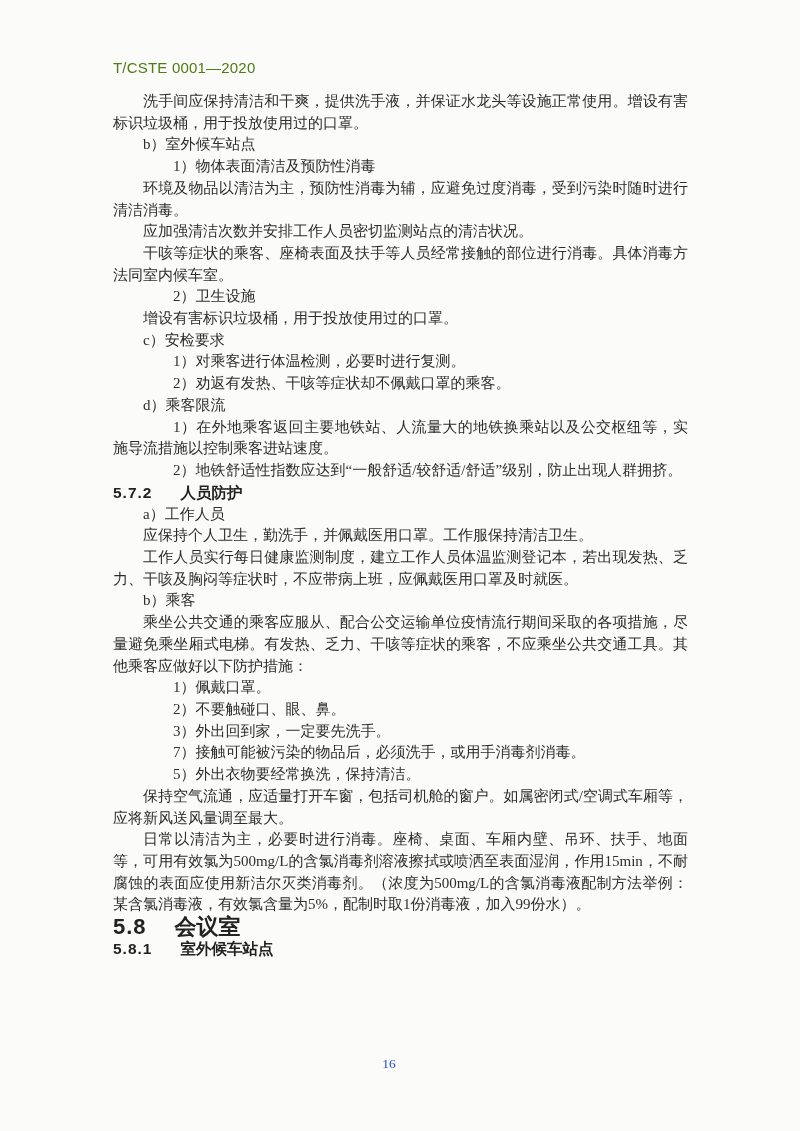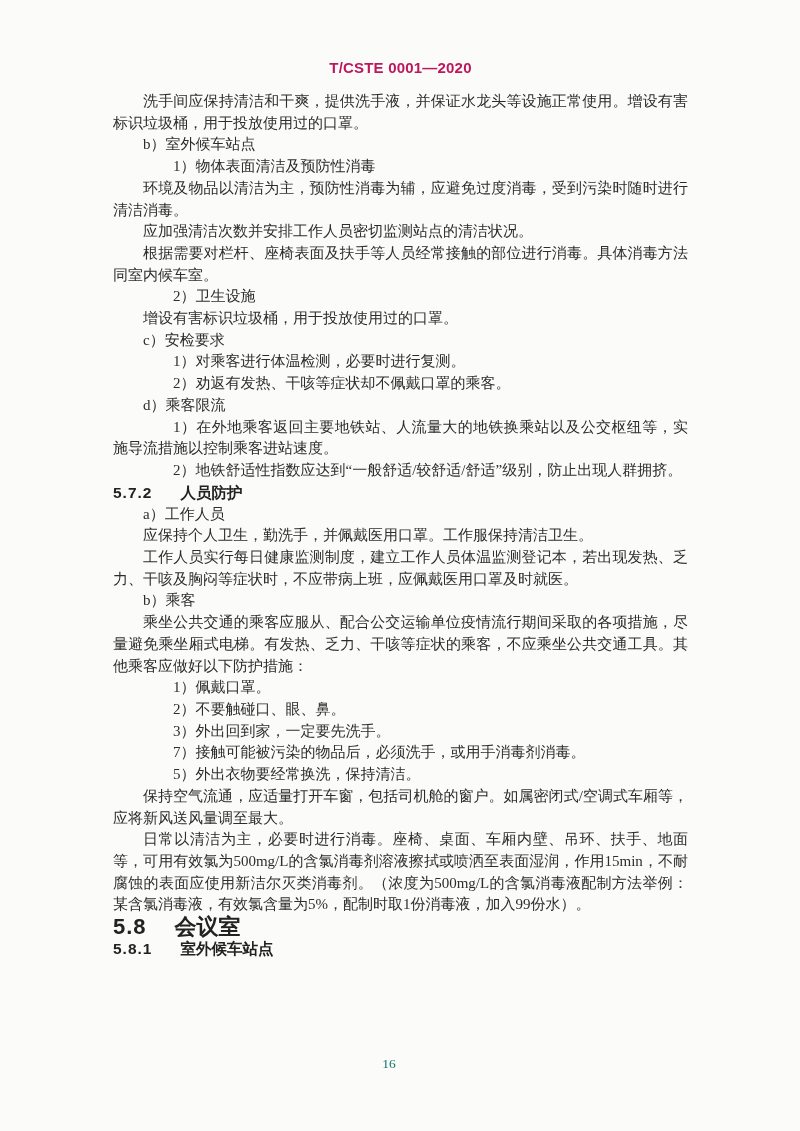--- a/index.html
+++ b/index.html
@@ -11,25 +11,25 @@
   .page {
     position: relative;
     width: 800px; height: 1131px;
     background: #fbfbfa;
     overflow: hidden;
     color: #2b2b2b;
   }
   .header {
     position: absolute;
     top: 59px; left: 113px; right: 112px;
-    text-align: center;
+    text-align: left;
     font-family: "Liberation Sans", "DejaVu Sans", sans-serif;
-    font-weight: 700;
+    font-weight: 400;
     font-size: 15px;
-    color: #be185d;
+    color: #4d7c0f;
     letter-spacing: 0.2px;
   }
   .content {
     position: absolute;
     top: 91px; left: 113px;
     width: 575px;
     font-size: 15px;
     line-height: 21.7px;
     text-align: justify;
     color: #2d2d2d;
@@ -51,40 +51,40 @@
     font-family: "Liberation Sans", "DejaVu Sans", sans-serif;
     margin-right: 28px;
     letter-spacing: 1px;
   }
   .footer {
     position: absolute;
     top: 1056px; left: 0;
     width: 778px;
     text-align: center;
     font-size: 13.5px;
-    color: #0f766e;
+    color: #1d4ed8;
     font-family: "Liberation Serif", "DejaVu Serif", serif;
   }
 </style>
 </head>
 <body>
 
 <div class="page">
 
   <div class="header">
     <span>T/CSTE 0001—2020</span>
   </div>
 
   <div class="content">
     <p class="p">洗手间应保持清洁和干爽，提供洗手液，并保证水龙头等设施正常使用。增设有害标识垃圾桶，用于投放使用过的口罩。</p>
     <p class="lb">b）室外候车站点</p>
     <p class="ln">1）物体表面清洁及预防性消毒</p>
     <p class="p">环境及物品以清洁为主，预防性消毒为辅，应避免过度消毒，受到污染时随时进行清洁消毒。</p>
     <p class="p">应加强清洁次数并安排工作人员密切监测站点的清洁状况。</p>
-    <p class="p">根据需要对栏杆、座椅表面及扶手等人员经常接触的部位进行消毒。具体消毒方法同室内候车室。</p>
+    <p class="p">干咳等症状的乘客、座椅表面及扶手等人员经常接触的部位进行消毒。具体消毒方法同室内候车室。</p>
     <p class="ln">2）卫生设施</p>
     <p class="p">增设有害标识垃圾桶，用于投放使用过的口罩。</p>
     <p class="lb">c）安检要求</p>
     <p class="ln">1）对乘客进行体温检测，必要时进行复测。</p>
     <p class="ln">2）劝返有发热、干咳等症状却不佩戴口罩的乘客。</p>
     <p class="lb">d）乘客限流</p>
     <p class="ln">1）在外地乘客返回主要地铁站、人流量大的地铁换乘站以及公交枢纽等，实施导流措施以控制乘客进站速度。</p>
     <p class="ln">2）地铁舒适性指数应达到“一般舒适/较舒适/舒适”级别，防止出现人群拥挤。</p>
 
     <h3 class="h2"><span class="hnum">5.7.2</span><span class="htitle">人员防护</span></h3>

